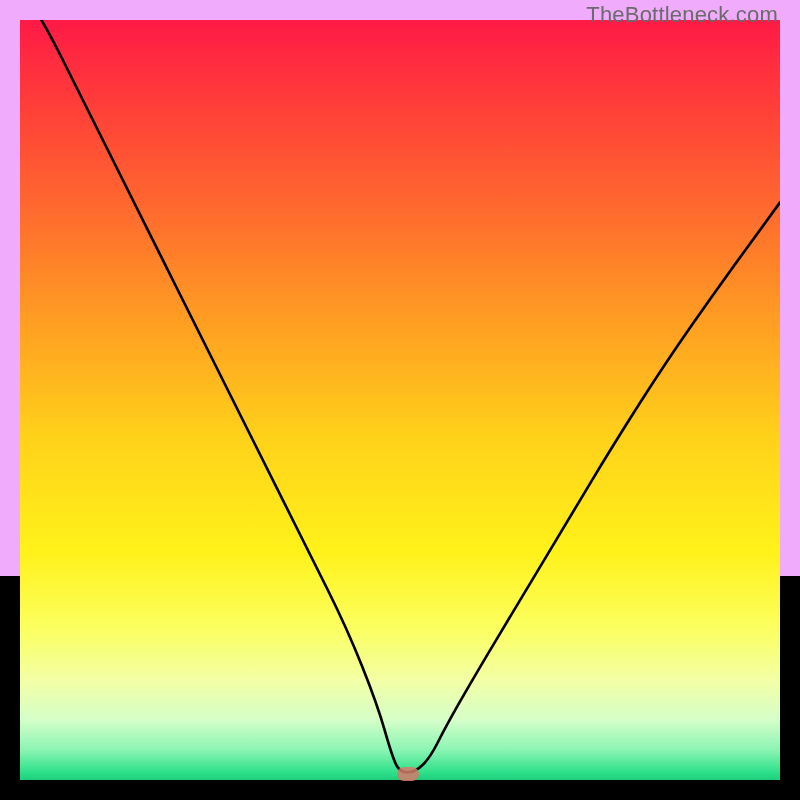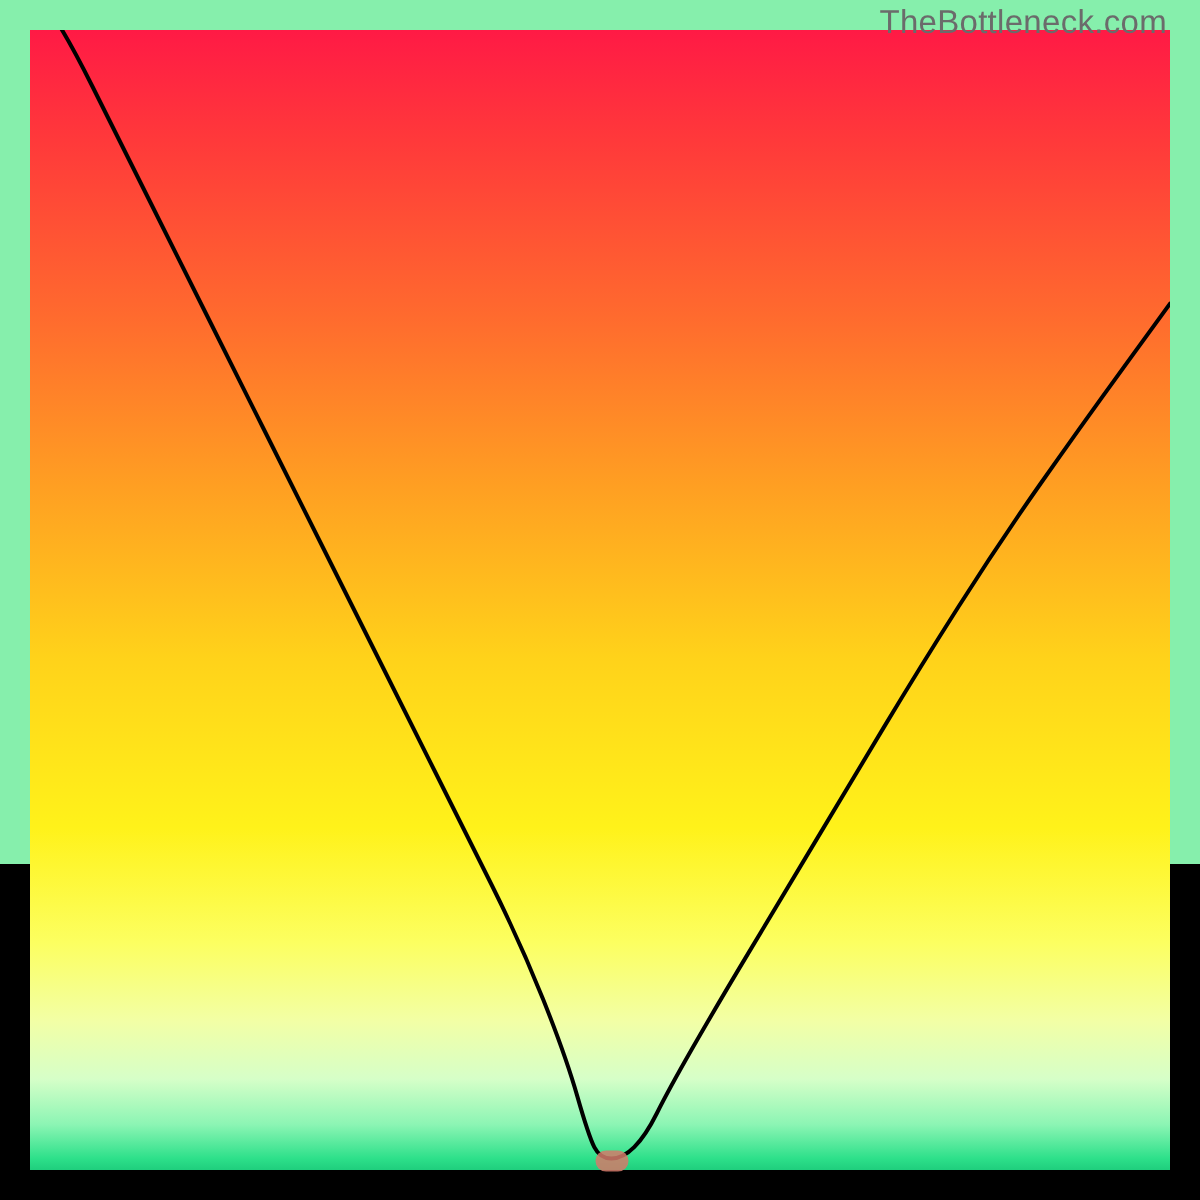--- a/index.html
+++ b/index.html
@@ -10,21 +10,21 @@
     background: #000;
     overflow: hidden;
     font-family: Arial, Helvetica, sans-serif;
   }
   .frame {
     position: absolute;
     left: 0;
     top: 0;
     width: 800px;
     height: 576px;
-    background: #86efac;
+    background: #f0abfc;
   }
   .plot {
     position: absolute;
     left: 20px;
     top: 20px;
     width: 760px;
     height: 760px;
     background: linear-gradient(
       to bottom,
       #ff1a45 0%,

